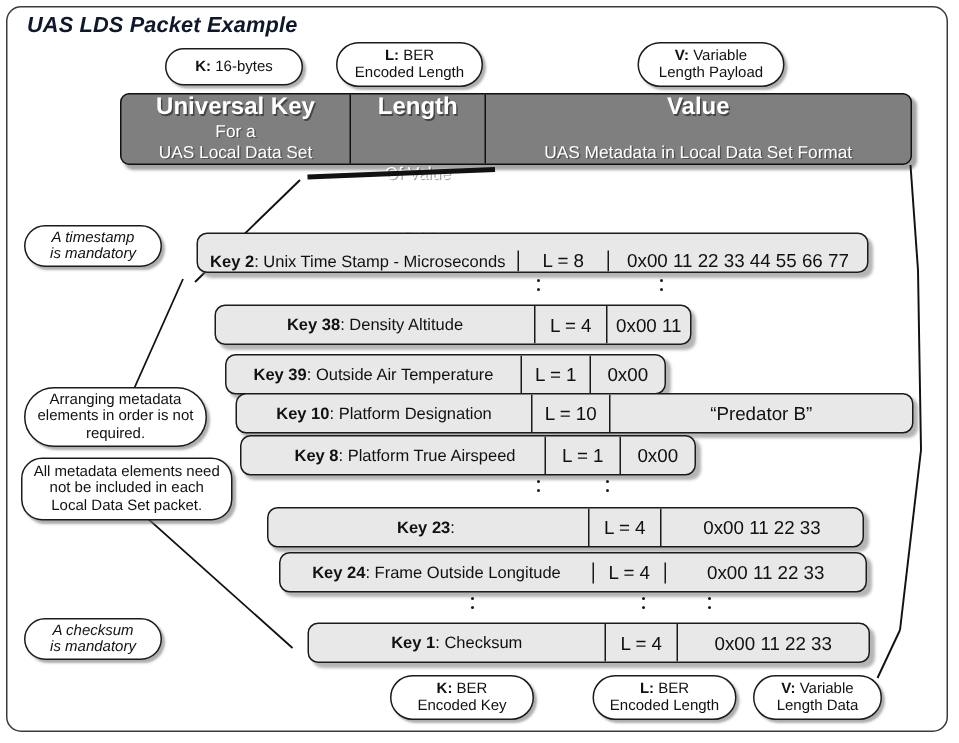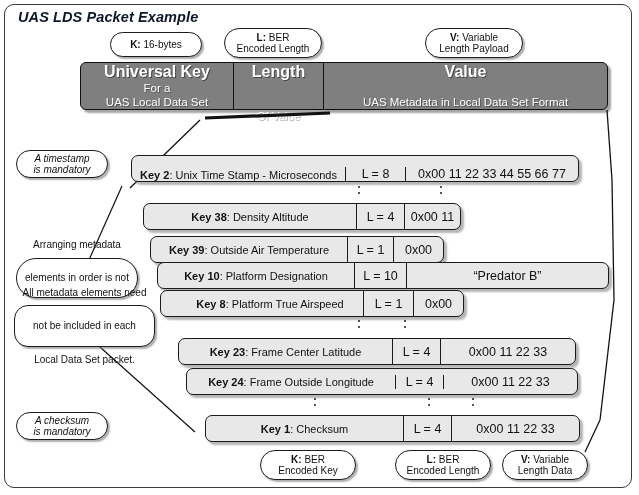--- a/index.html
+++ b/index.html
@@ -44,21 +44,21 @@
   
   .oval{
     position:absolute;box-sizing:border-box;
     background:#ffffff;border:1.3px solid #1b1b1b;border-radius:999px;
     display:flex;flex-direction:column;align-items:center;justify-content:center;
     text-align:center;color:#111;font-size:10px;line-height:11.5px;
     box-shadow:2px 2px 1.5px rgba(120,120,120,.6);
   }
   .oval b{font-weight:bold;}
   .oval.italic{font-style:italic;}
-  .oval.left-note{font-size:10px;line-height:11.5px;gap:22px;}
+  .oval.left-note{font-size:10px;line-height:11.5px;}
 
   
   .row{
     position:absolute;height:27px;box-sizing:border-box;
     background:#e8e8e8;border:1.3px solid #1b1b1b;border-radius:7px;
     box-shadow:3px 3px 2px rgba(120,120,120,.55);
     display:flex;align-items:stretch;overflow:hidden;
   }
   .cell{
     display:flex;align-items:center;justify-content:center;
@@ -221,21 +221,20 @@
     </div>
   <div class="dots" style="left:404px;top:320px;">
       <i></i>
       <i></i>
     </div>
 
   <div class="row" style="left:178px;top:338px;width:398px;">
     <div class="cell key" style="width:213px;">
       <b>Key 23</b>
       <span style="white-space:pre">: </span>
-      <span>Frame Center Latitude</span>
     </div>
     <div class="cell len" style="width:48px;">L = 4</div>
     <div class="cell val" style="flex:1;">0x00 11 22 33</div>
   </div>
 
   <div class="row" style="left:186px;top:368px;width:392px;align-items:center;">
     <div class="cell key" style="width:208px;">
       <b>Key 24</b>
       <span style="white-space:pre">: </span>
       <span>Frame Outside Longitude</span>

